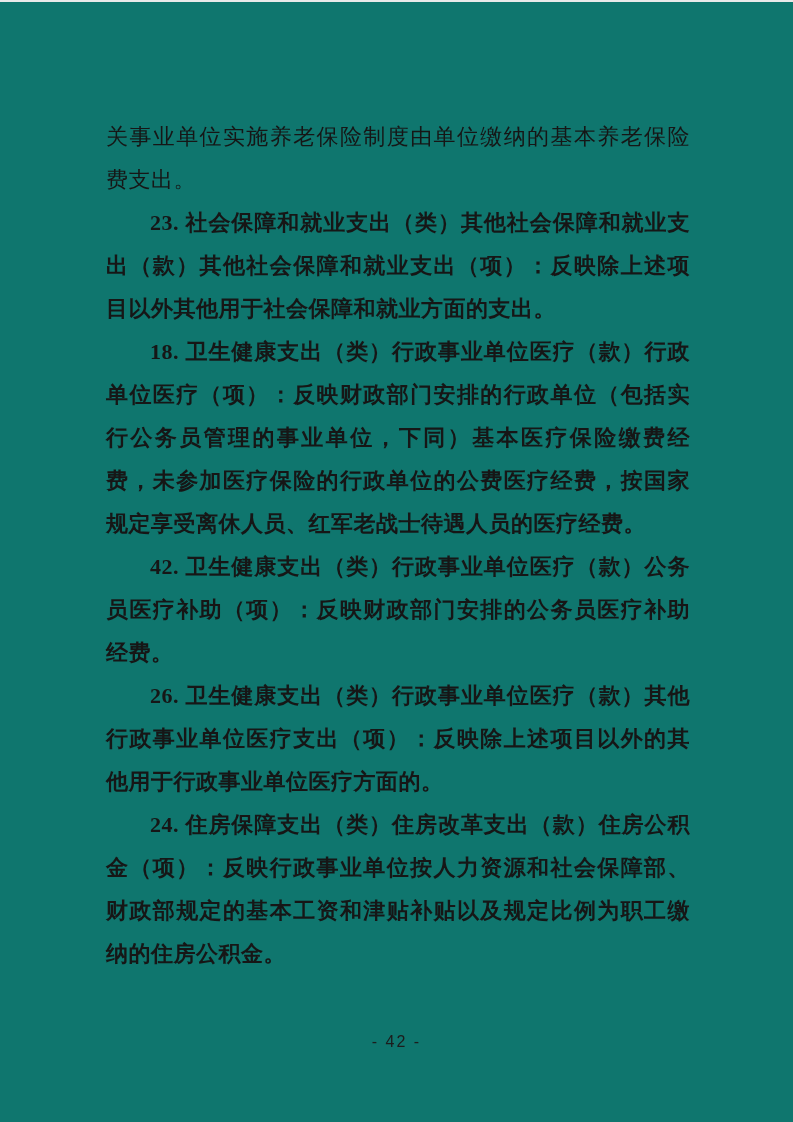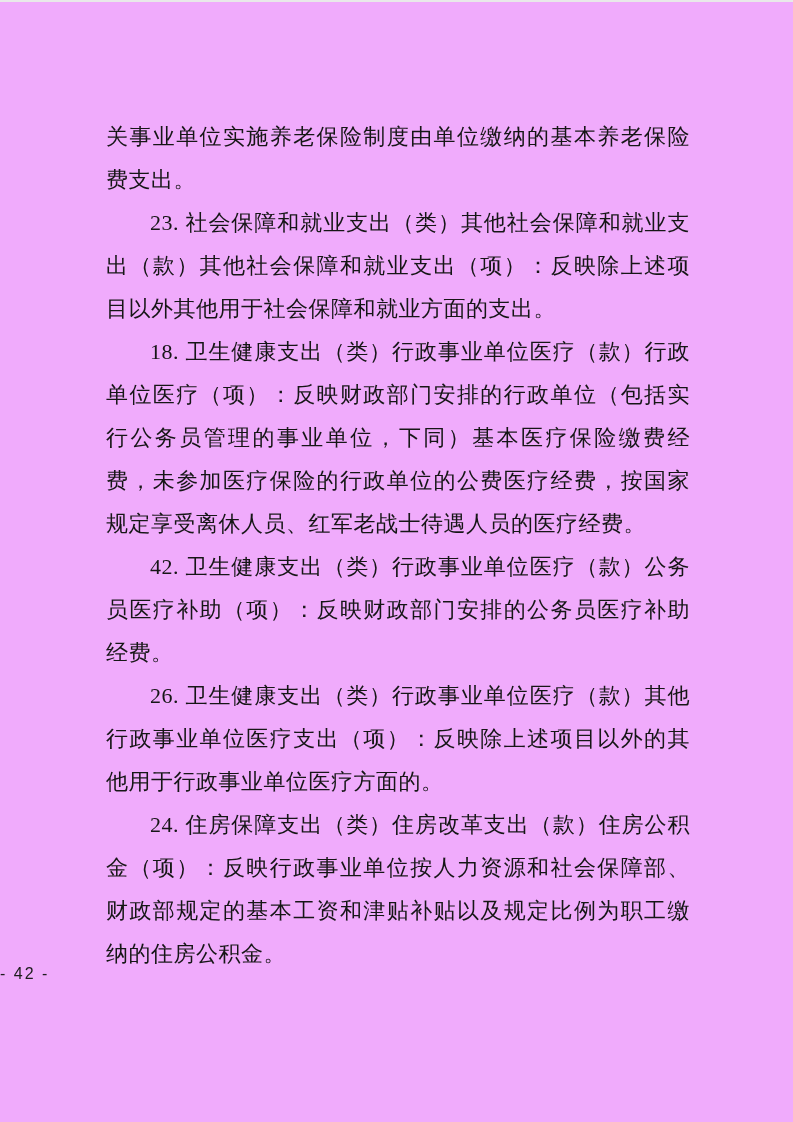--- a/index.html
+++ b/index.html
@@ -10,21 +10,21 @@
   body {
     width: 793px;
     height: 1122px;
     background: #f4f4f4;
     font-family: "Liberation Serif", serif;
   }
   .scan-page {
     position: relative;
     width: 793px;
     height: 1122px;
-    background: #f0abfc;
+    background: #0f766e;
     overflow: hidden;
     box-sizing: border-box;
   }
   
   .scan-edge {
     position: absolute;
     top: 0;
     left: 0;
     width: 100%;
     height: 2px;
@@ -41,29 +41,30 @@
     text-align: justify;
     text-justify: inter-character;
     letter-spacing: 0.5px;
   }
   .content p {
     margin: 0;
     padding: 0;
   }
   .content p.indent {
     text-indent: 2em;
+    font-weight: bold;
   }
   .page-footer {
     position: absolute;
-    top: 964px;
+    top: 1032px;
     left: 0;
     width: 100%;
     height: 20px;
     line-height: 20px;
-    text-align: left;
+    text-align: center;
     font-family: "Liberation Sans", sans-serif;
     font-size: 16px;
     color: #1c1c1c;
     letter-spacing: 2px;
   }
 </style>
 </head>
 <body>
 
 <div class="scan-page">

